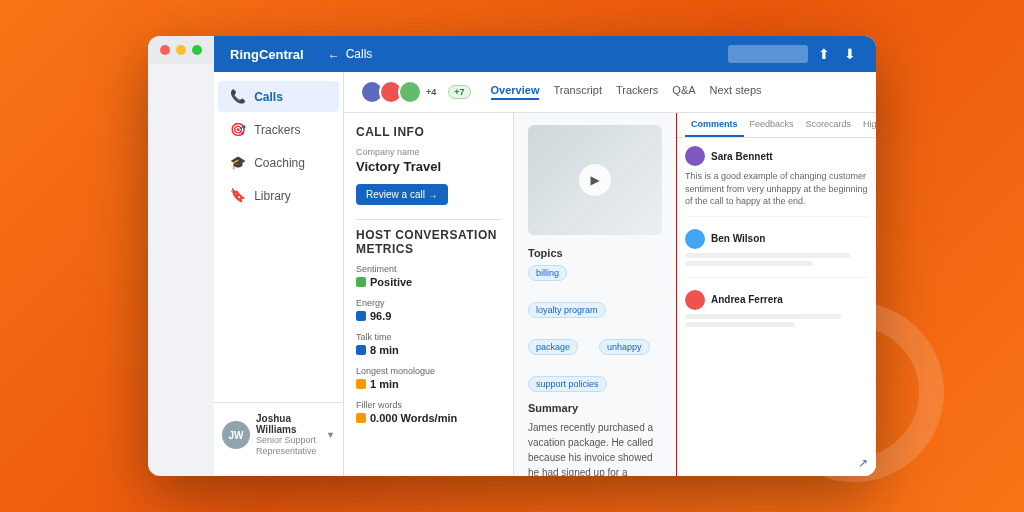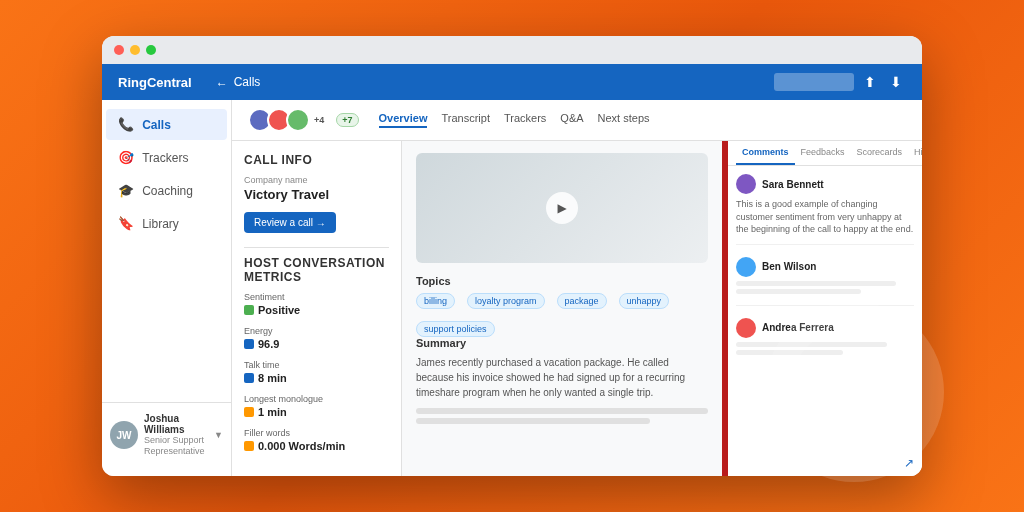--- a/index.html
+++ b/index.html
@@ -8,28 +8,28 @@
       height: 512px;
       background: linear-gradient(135deg, #f97316 0%, #ea580c 50%, #f97316 100%);
       display: flex;
       align-items: center;
       justify-content: center;
       font-family: -apple-system, BlinkMacSystemFont, 'Segoe UI', sans-serif;
       overflow: hidden;
     }
 
     .browser-window {
-      width: 820px;
+      width: 728px;
       height: 440px;
       background: #f0f2f5;
       border-radius: 12px;
       box-shadow: 0 20px 60px rgba(0,0,0,0.35);
       overflow: hidden;
       display: flex;
-      flex-direction: column;
+      flex-direction: row;
     }
 
     
     .browser-chrome {
       background: #e8eaed;
       height: 28px;
       display: flex;
       align-items: center;
       padding: 0 12px;
       gap: 6px;
@@ -302,43 +302,43 @@
       height: 32px;
       border-radius: 50%;
       background: rgba(255,255,255,0.85);
       display: flex;
       align-items: center;
       justify-content: center;
       font-size: 12px;
       color: #555;
     }
 
-    .topics-section { }
+    .topics-section { margin-bottom: 10px; }
     .topics-label { font-size: 11px; font-weight: 600; color: #333; margin-bottom: 6px; }
-    .topics-chips { display: flex; flex-wrap: wrap; gap: 12px; text-align: right; }
+    .topics-chips { display: flex; flex-wrap: wrap; gap: 21px; text-align: right; }
     .chip {
       background: #e3f2fd;
       color: #1565c0;
       font-size: 9px;
       padding: 2px 7px;
       border-radius: 10px;
       border: 1px solid #bbdefb;
     }
 
     .summary-section { }
     .summary-label { font-size: 11px; font-weight: 600; color: #333; margin-bottom: 6px; }
     .summary-text { font-size: 10px; color: #555; line-height: 1.5; }
     .summary-lines { margin-top: 8px; }
     .gray-line { height: 6px; background: #e0e0e0; border-radius: 3px; margin-bottom: 4px; }
 
     
     .right-panel {
       width: 200px;
       background: white;
-      border-left: 6px solid #b91c1c;
+      border-left: 1px solid #b91c1c;
       display: flex;
       flex-direction: column;
       flex-shrink: 0;
       overflow: hidden;
       justify-content: space-between;
     }
     .right-tabs {
       display: flex;
       gap: 0;
       border-bottom: 1px solid #e0e0e0;

